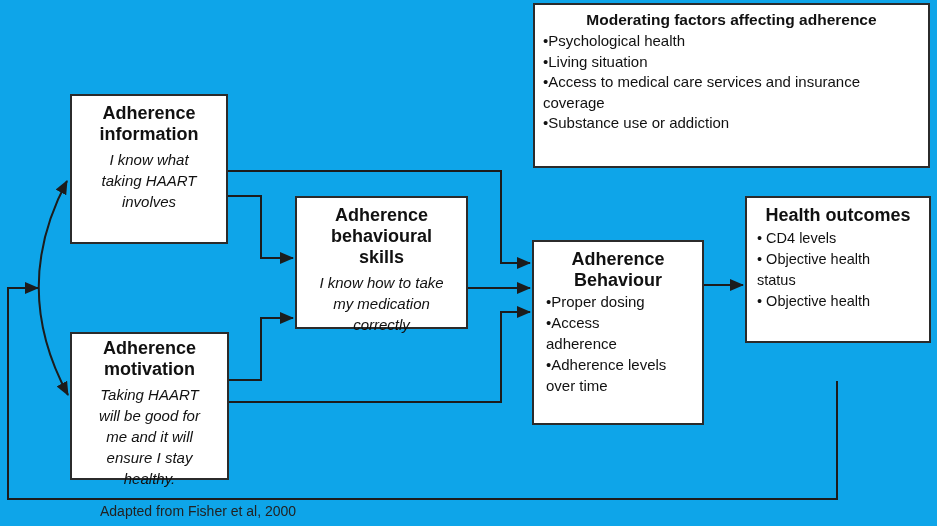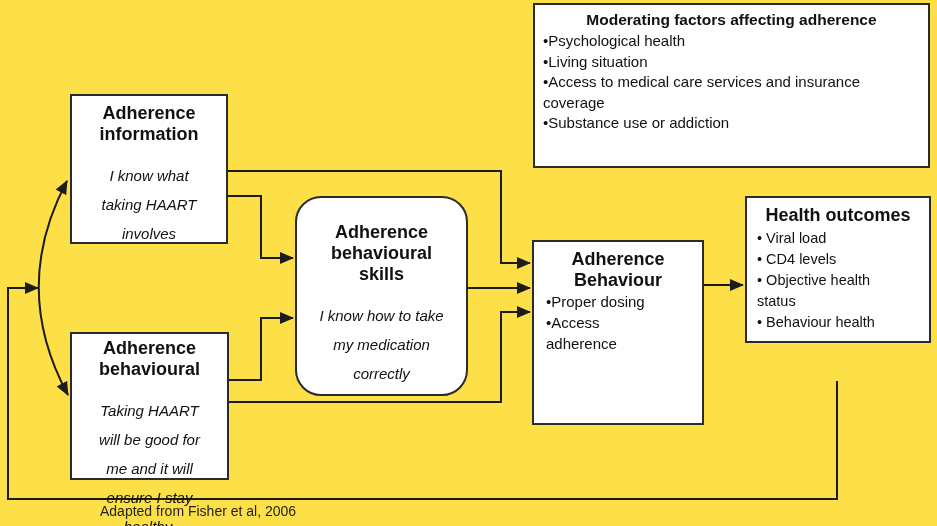--- a/index.html
+++ b/index.html
@@ -4,21 +4,21 @@
 <style>
   html, body {
     margin: 0;
     padding: 0;
     background: #ffffff;
   }
   .canvas {
     position: relative;
     width: 937px;
     height: 526px;
-    background: #fde047;
+    background: #0ea5e9;
     font-family: "Liberation Sans", sans-serif;
     color: #111111;
     overflow: hidden;
   }
   .connectors {
     position: absolute;
     left: 0;
     top: 0;
     width: 937px;
     height: 526px;
@@ -34,41 +34,41 @@
     font-weight: bold;
     text-align: center;
     font-size: 18px;
     line-height: 21px;
     margin: 0 auto;
   }
   .box-sub {
     font-style: italic;
     text-align: center;
     font-size: 15px;
-    line-height: 29px;
-    margin: 16px auto;
+    line-height: 21px;
+    margin: 4px auto;
   }
   .list {
     font-size: 15px;
     line-height: 21px;
     text-align: left;
   }
   .moderating { left: 533px; top: 3px; width: 397px; height: 165px; padding-top: 5px; }
   .moderating .box-title { font-size: 15.5px; line-height: 20px; }
   .moderating .list { padding: 1px 38px 0 8px; line-height: 20.5px; }
 
   .info { left: 70px; top: 94px; width: 158px; height: 150px; padding-top: 7px; }
   .info .box-title { max-width: 110px; }
   .info .box-sub { max-width: 106px; }
 
   .motivation { left: 70px; top: 332px; width: 159px; height: 148px; padding-top: 4px; }
   .motivation .box-title { max-width: 110px; }
   .motivation .box-sub { max-width: 106px; text-align: center; }
 
-  .skills { left: 295px; top: 196px; width: 173px; height: 200px; padding-top: 24px; border-radius: 26px; }
+  .skills { left: 295px; top: 196px; width: 173px; height: 133px; padding-top: 7px; }
   .skills .box-title { max-width: 150px; }
   .skills .box-sub { max-width: 135px; }
 
   .behaviour { left: 532px; top: 196px; width: 172px; height: 185px; padding-top: 7px; margin-top: 44px; }
   .behaviour .box-title { max-width: 110px; }
   .behaviour .list { width: 122px; padding-left: 12px; }
 
   .health { left: 745px; top: 196px; width: 186px; height: 147px; padding-top: 7px; }
   .health .list { font-size: 14.5px; padding: 2px 26px 0 10px; }
 
@@ -118,42 +118,42 @@
       <div>•Substance use or addiction</div>
     </div>
   </div>
 
   <div class="box info">
     <div class="box-title">Adherence information</div>
     <div class="box-sub">I know what taking HAART involves</div>
   </div>
 
   <div class="box motivation">
-    <div class="box-title">Adherence behavioural</div>
+    <div class="box-title">Adherence motivation</div>
     <div class="box-sub">Taking HAART will be good for me and it will ensure I stay healthy.</div>
   </div>
 
   <div class="box skills">
     <div class="box-title">Adherence behavioural skills</div>
     <div class="box-sub">I know how to take my medication correctly</div>
   </div>
 
   <div class="box behaviour">
     <div class="box-title">Adherence Behaviour</div>
     <div class="list">
       <div>•Proper dosing</div>
       <div>•Access adherence</div>
+      <div>•Adherence levels over time</div>
     </div>
   </div>
 
   <div class="box health">
     <div class="box-title">Health outcomes</div>
     <div class="list">
-      <div>• Viral load</div>
       <div>• CD4 levels</div>
       <div>• Objective health status</div>
-      <div>• Behaviour health</div>
+      <div>• Objective health</div>
     </div>
   </div>
 
-  <div class="caption">Adapted from Fisher et al, 2006</div>
+  <div class="caption">Adapted from Fisher et al, 2000</div>
 
 </div>
 
 </body></html>

